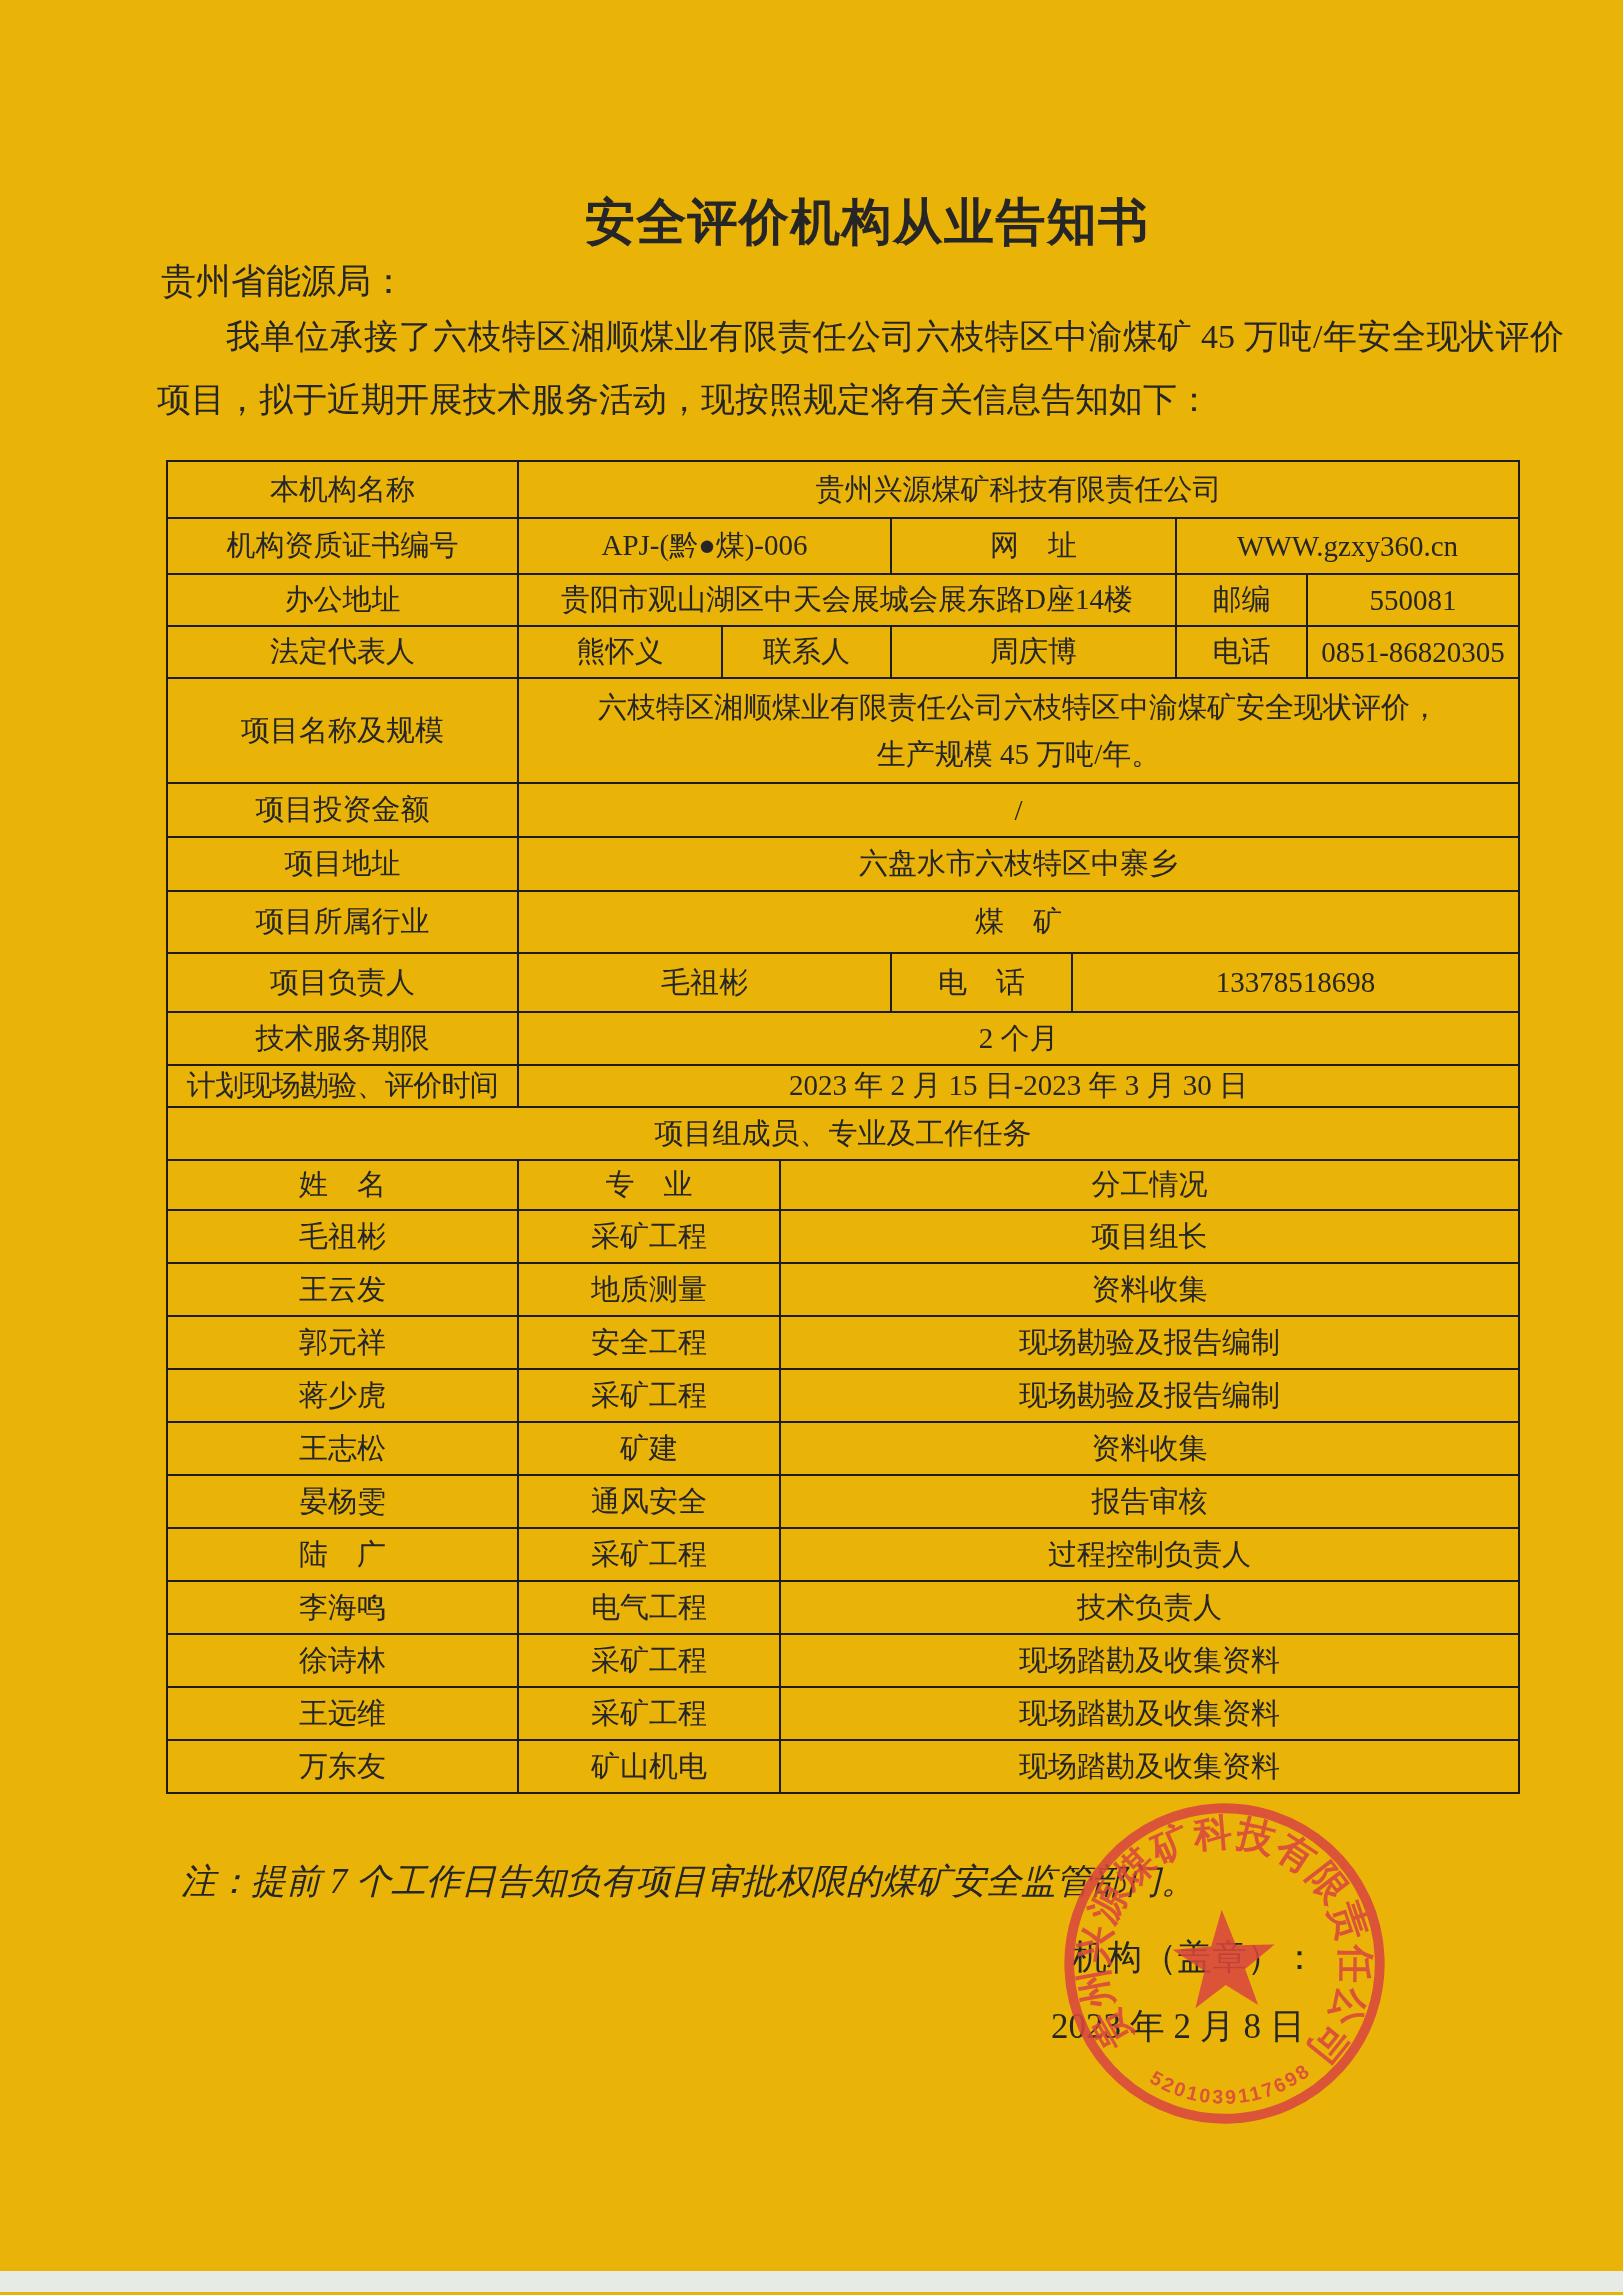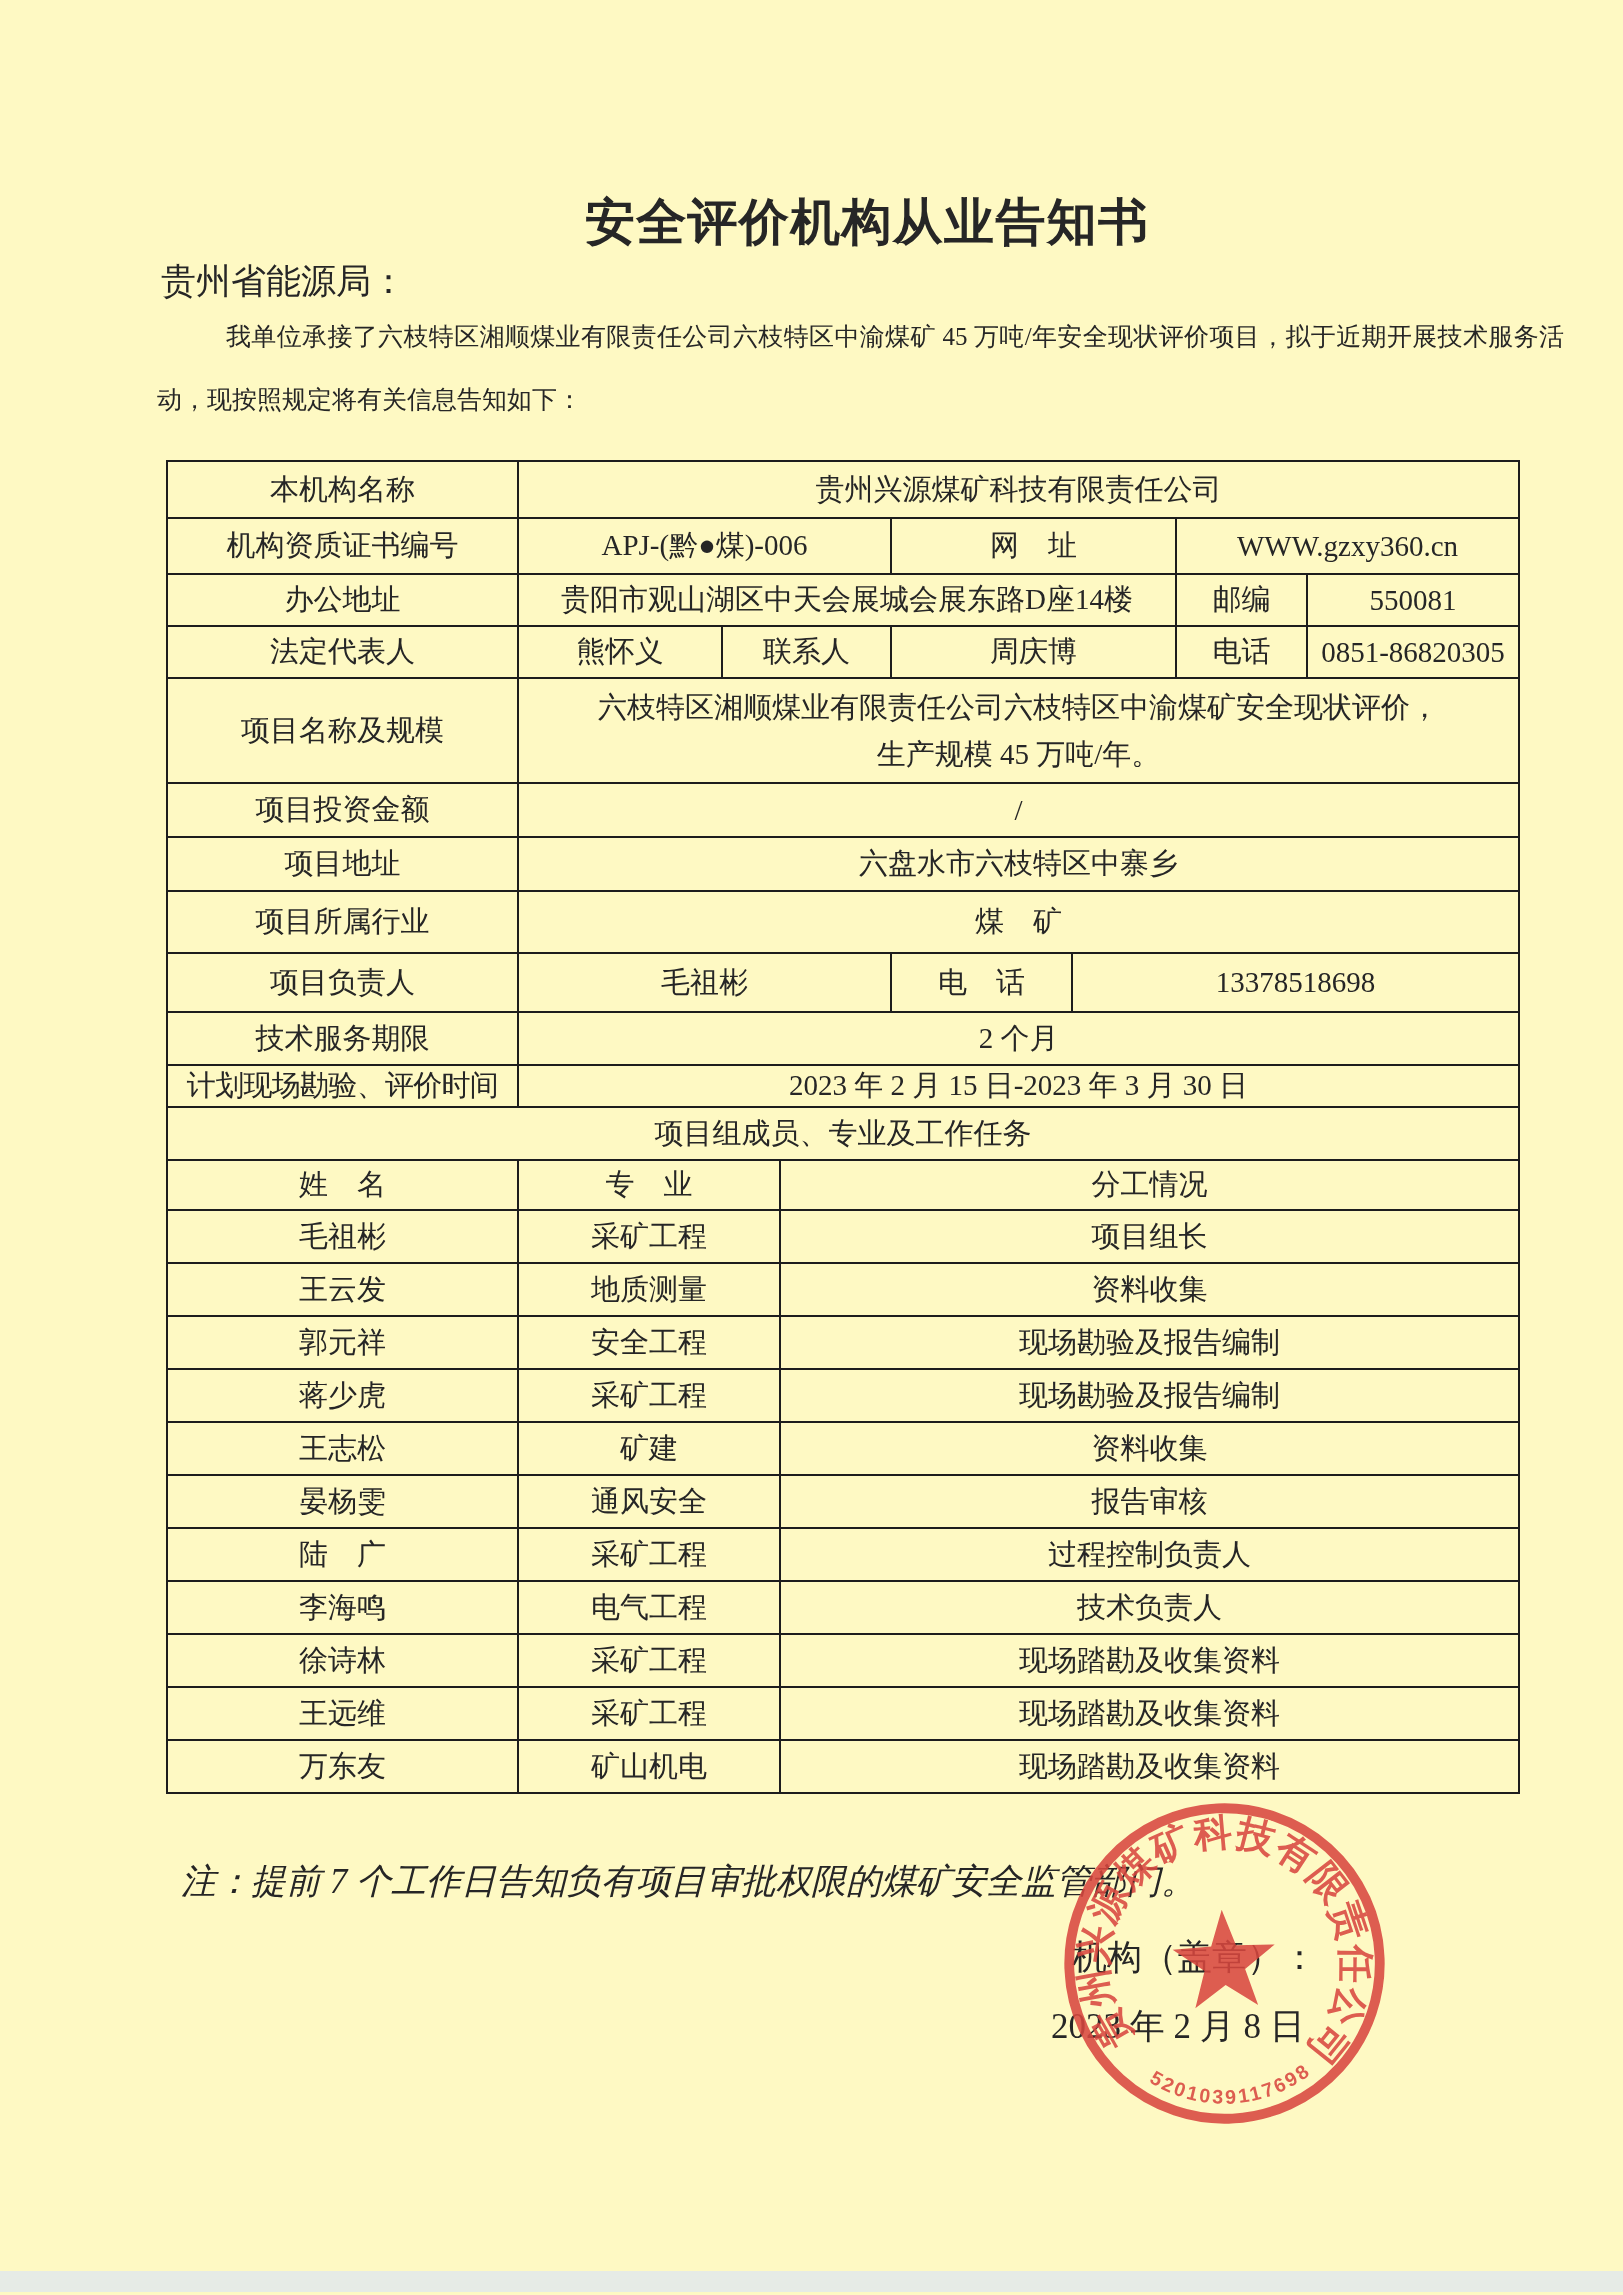--- a/index.html
+++ b/index.html
@@ -4,21 +4,21 @@
 <style>
   html, body {
     margin: 0;
     padding: 0;
     background: #ffffff;
   }
   .page {
     position: relative;
     width: 1623px;
     height: 2295px;
-    background: #fef9c3;
+    background: #eab308;
     overflow: hidden;
     font-family: "Liberation Serif", "DejaVu Serif", serif;
     color: #262626;
   }
   .doc-title {
     position: absolute;
     top: 189px;
     left: 585px;
     font-family: "Liberation Sans", "DejaVu Sans", sans-serif;
     font-weight: 700;
@@ -31,21 +31,21 @@
     top: 258px;
     left: 161px;
     font-size: 35px;
     white-space: nowrap;
   }
   .intro {
     position: absolute;
     top: 305px;
     left: 157px;
     width: 1407px;
-    font-size: 25px;
+    font-size: 34px;
     line-height: 63px;
     text-indent: 69px;
     text-align: justify;
     margin: 0;
   }
   table.info-table {
     position: absolute;
     top: 460px;
     left: 166px;
     width: 1353px;

